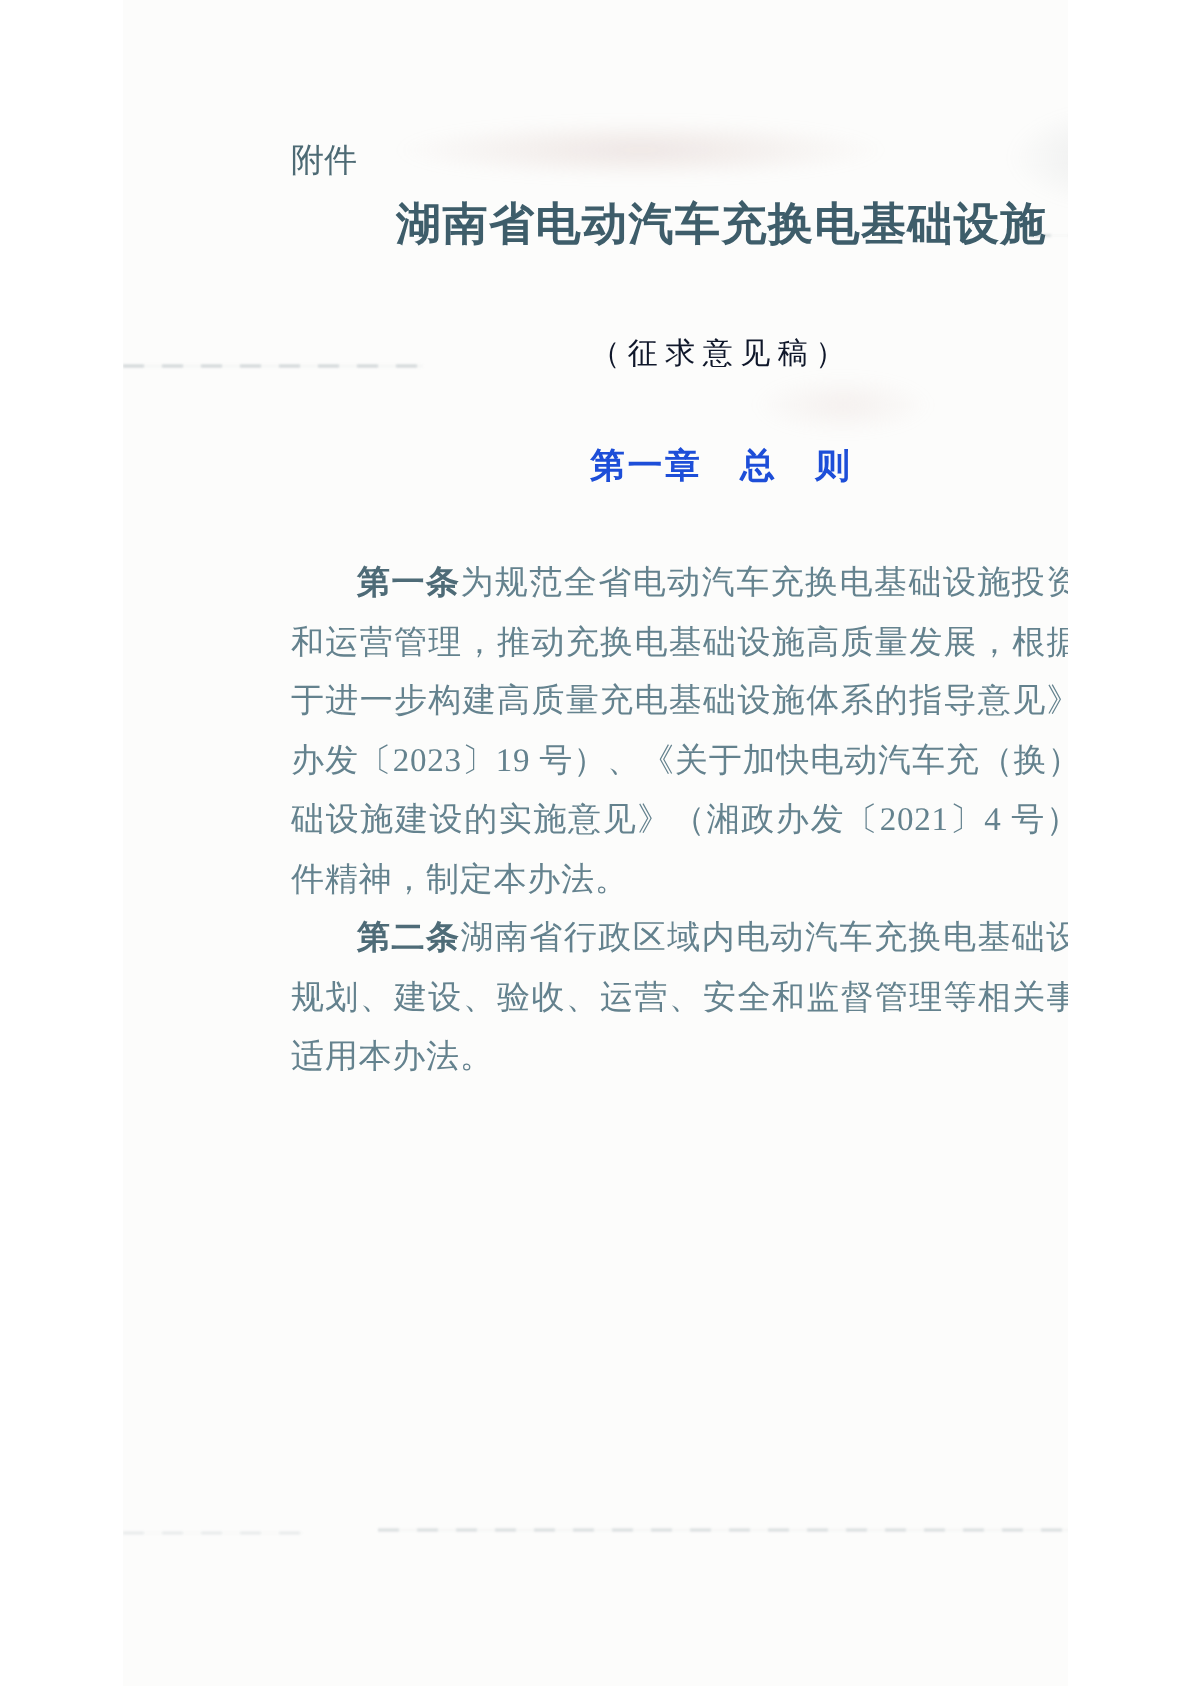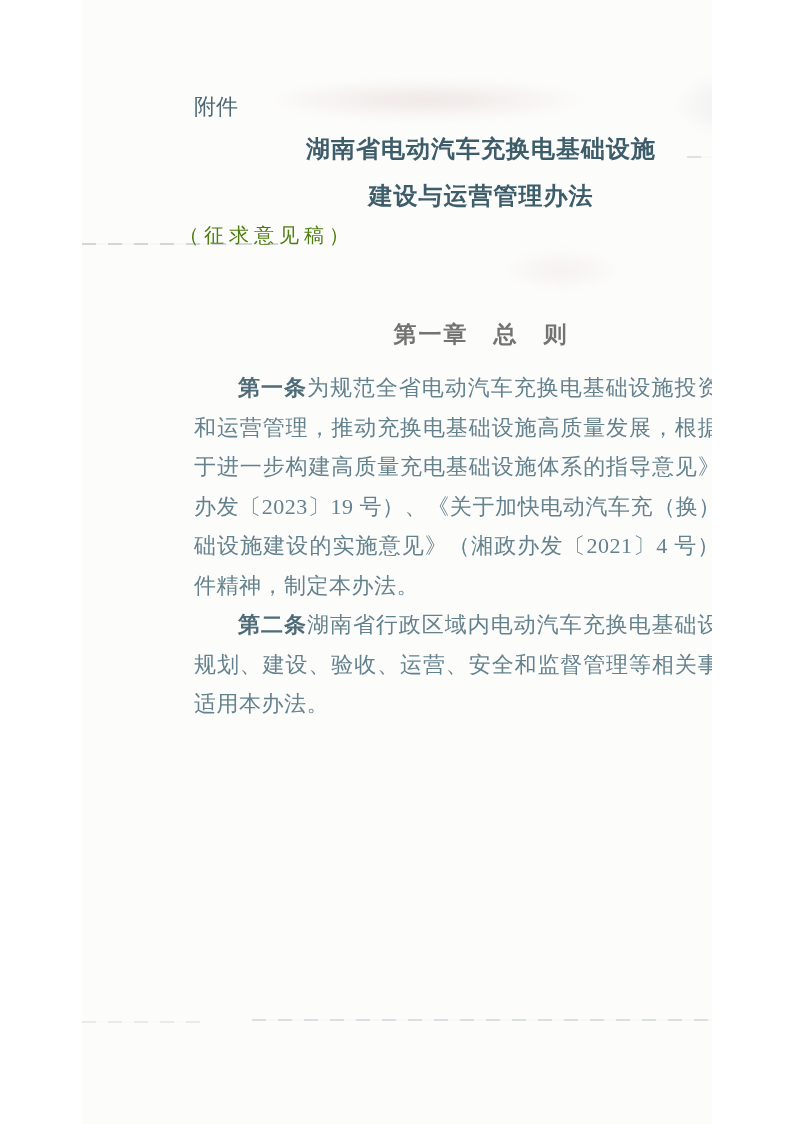--- a/index.html
+++ b/index.html
@@ -19,47 +19,47 @@
     font-size: 22px;
     color: #4d6a74;
   }
   .doc-title {
     position: absolute;
     left: 97px;
     top: 126px;
     width: 604px;
     margin: 0;
     text-align: center;
-    font-size: 24px;
+    font-size: 30px;
     font-weight: bold;
     color: #3e5d6a;
     line-height: 47px;
     letter-spacing: 1px;
   }
   .doc-title .title-line { display: block; }
   .subtitle {
     position: absolute;
     left: 97px;
     top: 222px;
     width: 604px;
+    text-align: center;
     font-size: 20px;
-    color: #4d7c0f;
+    color: #0f172a;
     letter-spacing: 5px;
   }
   .chapter {
     position: absolute;
     left: 97px;
     top: 295px;
     width: 604px;
     text-align: center;
     font-size: 23px;
     font-weight: bold;
-    color: #737373;
+    color: #1d4ed8;
     letter-spacing: 2px;
-    margin-top: 24px;
   }
   .doc-body {
     position: absolute;
     left: 112px;
     top: 368px;
     width: 572px;
     font-size: 22px;
     line-height: 39.5px;
     color: #64828e;
     text-align: justify;
@@ -114,21 +114,20 @@
   <div class="smudge smudge-3"></div>
   <div class="streak streak-1"></div>
   <div class="streak streak-2"></div>
   <div class="streak streak-3"></div>
   <div class="streak streak-4"></div>
 
   <div class="attachment">附件</div>
 
   <h1 class="doc-title">
     <span class="title-line">湖南省电动汽车充换电基础设施</span>
-    <span class="title-line">建设与运营管理办法</span>
   </h1>
 
   <div class="subtitle">（征求意见稿）</div>
 
   <div class="chapter">第一章　总　则</div>
 
   <div class="doc-body">
     <p class="article"><span class="article-label">第一条</span><span>为规范全省电动汽车充换电基础设施投资建设和运营管理，推动充换电基础设施高质量发展，根据《关于进一步构建高质量充电基础设施体系的指导意见》（国办发〔2023〕19 号）、《关于加快电动汽车充（换）电基础设施建设的实施意见》（湘政办发〔2021〕4 号）等文件精神，制定本办法。</span></p>
     <p class="article"><span class="article-label">第二条</span><span>湖南省行政区域内电动汽车充换电基础设施的规划、建设、验收、运营、安全和监督管理等相关事宜，适用本办法。</span></p>
   </div>

